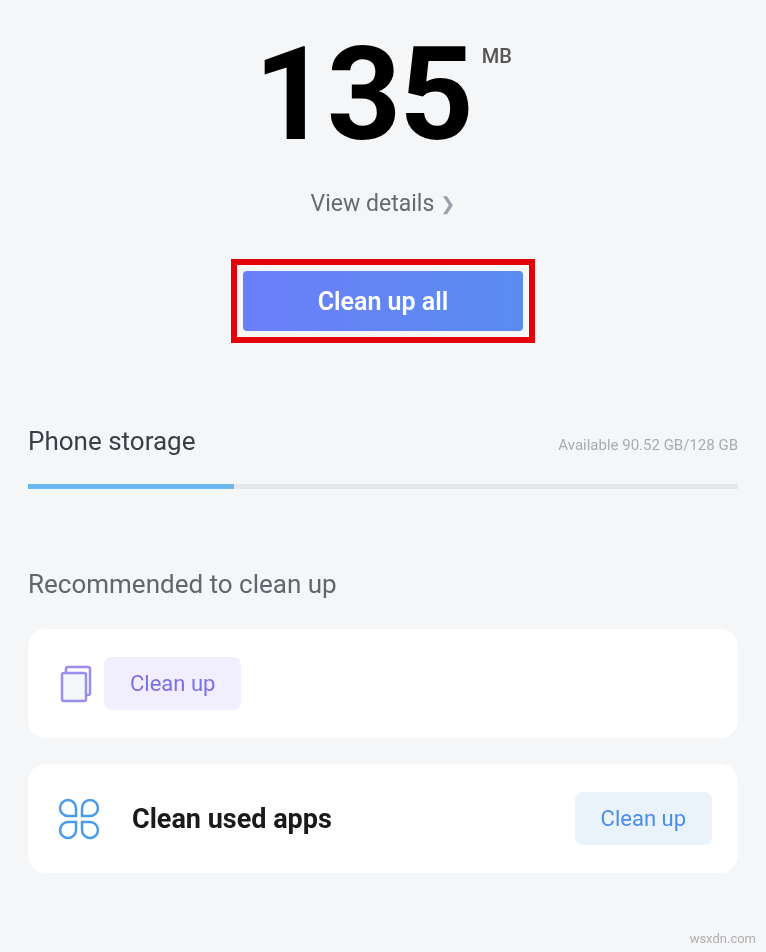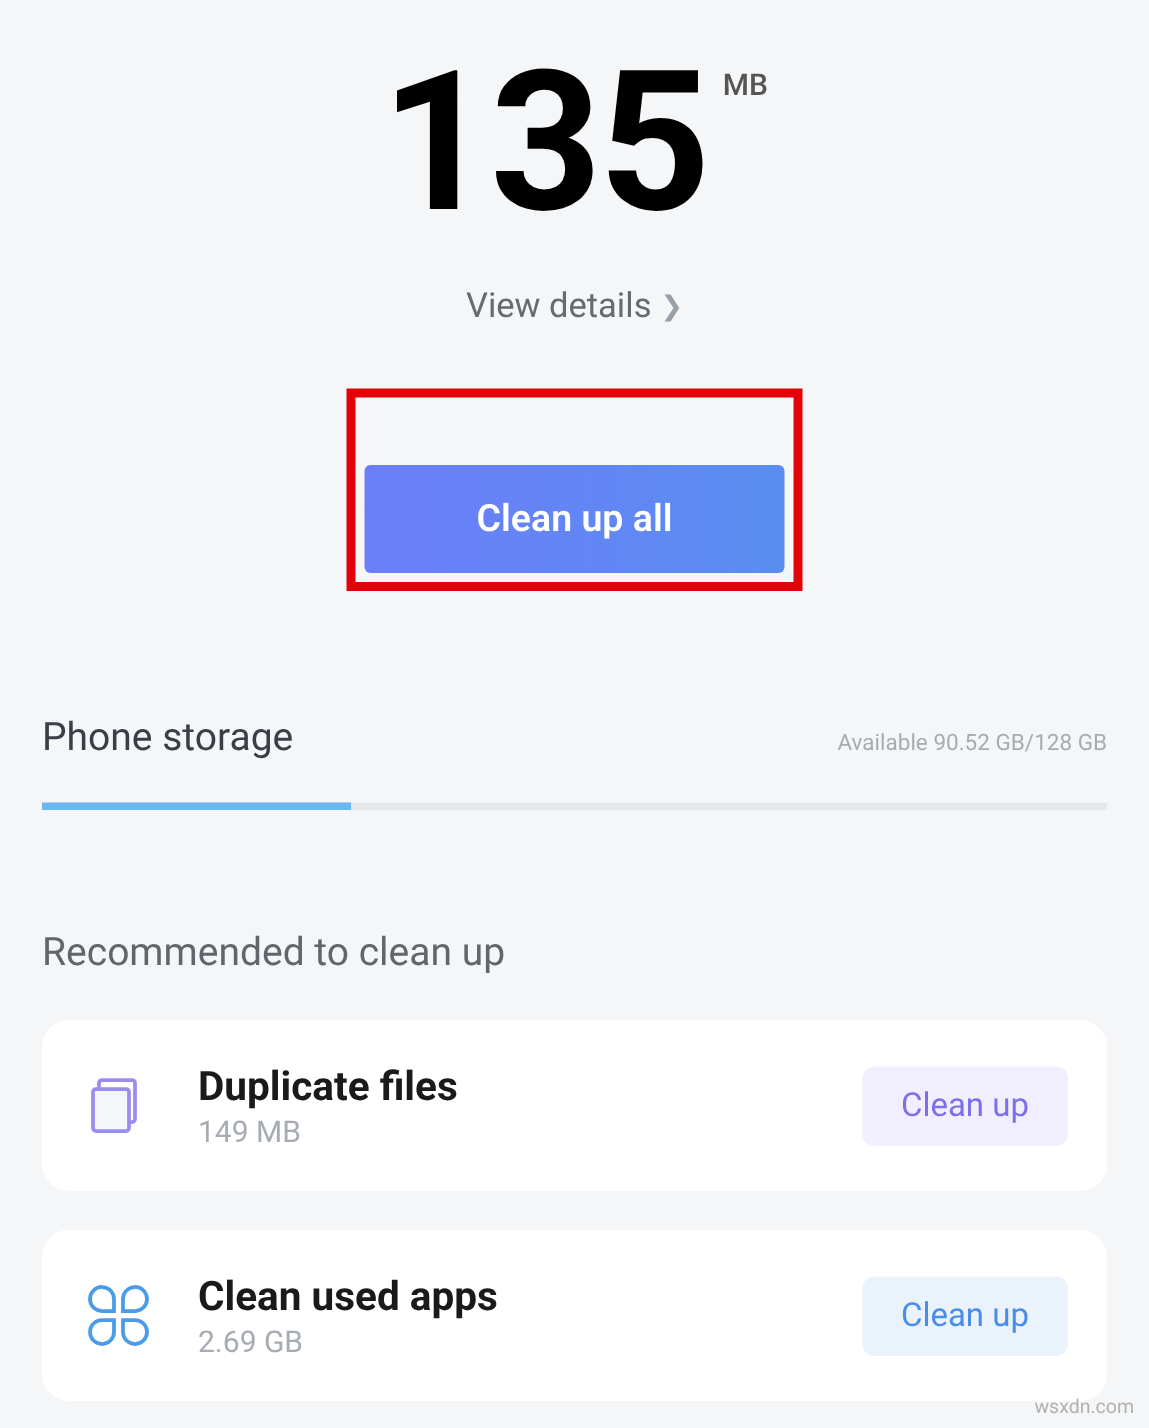--- a/index.html
+++ b/index.html
@@ -52,29 +52,28 @@
     }
     .cleanup-wrap {
       margin-top: 42px;
       display: inline-block;
       padding: 6px;
       border: 6px solid #e4020a;
       position: relative;
     }
     .cleanup-btn {
       width: 280px;
-      height: 72px;
+      height: 60px;
       background: linear-gradient(90deg, #6b7ef9 0%, #5a8df0 100%);
       border: none;
       color: #fff;
       font-size: 25px;
       font-weight: 600;
       border-radius: 4px;
       cursor: pointer;
-      margin-top: 39px;
     }
     .storage-section {
       margin-top: 83px;
       padding: 0 28px;
     }
     .storage-header {
       display: flex;
       justify-content: space-between;
       align-items: baseline;
     }
@@ -198,37 +197,32 @@
 <div class="recommend-title">Recommended to clean up</div>
 
 <div class="cards">
   <div class="card">
     <div class="card-icon">
       <svg width="42" height="42" viewBox="0 0 42 42" fill="none">
         <rect x="8" y="4" width="24" height="28" rx="2" stroke="#9a8df0" stroke-width="2.5"></rect>
         <rect x="4" y="10" width="24" height="28" rx="2" fill="#f5f6f8" stroke="#9a8df0" stroke-width="2.5"></rect>
       </svg>
     </div>
-    <div class="card-text">
-      <div class="card-title">Duplicate files</div>
-      <div class="card-sub">149 MB</div>
-    </div>
     <button class="card-btn">Clean up</button>
   </div>
 
   <div class="card">
     <div class="card-icon">
       <svg width="42" height="42" viewBox="0 0 42 42" fill="none">
         <path d="M 10 2 A 8 8 0 0 1 18 10 L 18 18 L 10 18 A 8 8 0 0 1 10 2 Z" stroke="#4a9be8" stroke-width="2.5" fill="none"></path>
         <path d="M 32 2 A 8 8 0 0 0 24 10 L 24 18 L 32 18 A 8 8 0 0 0 32 2 Z" stroke="#4a9be8" stroke-width="2.5" fill="none"></path>
         <path d="M 10 40 A 8 8 0 0 0 18 32 L 18 24 L 10 24 A 8 8 0 0 0 10 40 Z" stroke="#4a9be8" stroke-width="2.5" fill="none"></path>
         <path d="M 32 40 A 8 8 0 0 1 24 32 L 24 24 L 32 24 A 8 8 0 0 1 32 40 Z" stroke="#4a9be8" stroke-width="2.5" fill="none"></path>
       </svg>
     </div>
     <div class="card-text">
       <div class="card-title">Clean used apps</div>
-      <div class="card-sub">2.69 GB</div>
     </div>
     <button class="card-btn blue">Clean up</button>
   </div>
 </div>
 
 <div class="watermark">wsxdn.com</div>
 
 </body></html>

